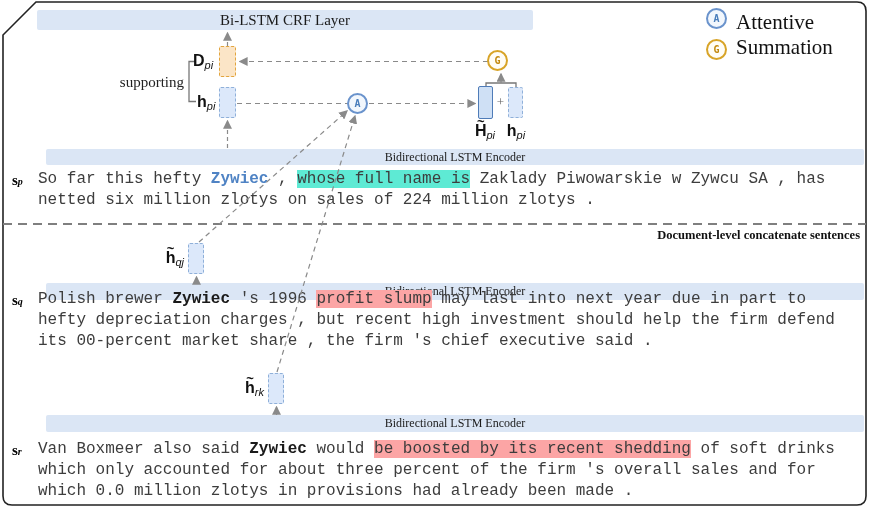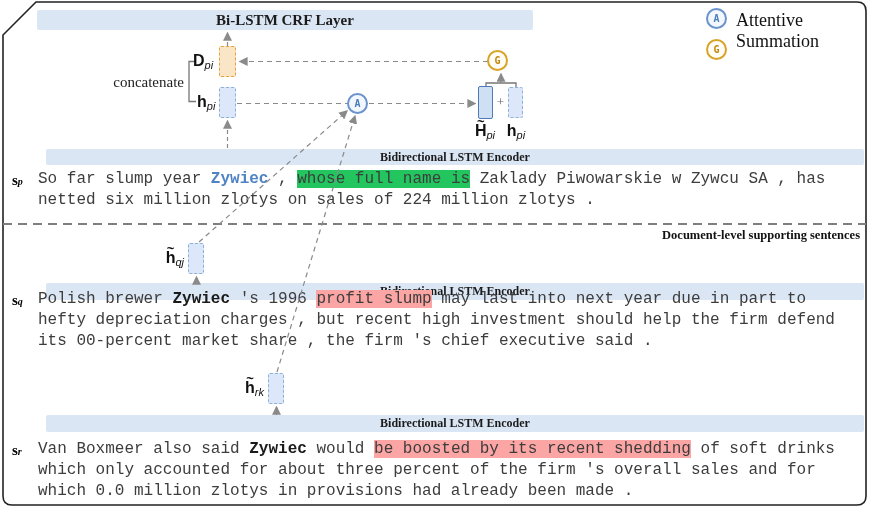--- a/index.html
+++ b/index.html
@@ -1,37 +1,37 @@
 <!DOCTYPE html>
 <html><head>
 <meta charset="utf-8">
 <style>
   html,body{margin:0;padding:0;background:#fff;}
   #canvas{position:relative;width:872px;height:512px;background:#fff;overflow:hidden;
           font-family:"Liberation Serif",serif;}
 
   
   .bar{position:absolute;background:#dbe6f5;border-radius:2px;display:flex;align-items:center;
-       justify-content:center;color:#1b1b1b;z-index:1;font-family:"Liberation Serif",serif;font-weight:bold;}
+       justify-content:center;color:#1b1b1b;z-index:1;font-family:"Liberation Serif",serif;}
   #crf-bar{left:37px;top:10px;width:496px;height:20px;font-size:15px;}
   .enc-bar{left:46px;width:818px;height:16px;font-size:12px;}
   #enc1{top:149px;} #enc2{top:283px;height:17px;} #enc3{top:415px;height:17px;}
 
   
   .sentence{position:absolute;left:38px;width:806px;z-index:2;
             font-family:"Liberation Mono","DejaVu Sans Mono",monospace;
             font-size:16px;line-height:21px;color:#3d3d3d;}
   #sent-sp{top:169px;} #sent-sq{top:289px;} #sent-sr{top:439px;}
   .sent-label{position:absolute;left:-26px;top:1px;font-family:"Liberation Serif",serif;
               font-weight:bold;font-size:15px;color:#000000;}
   .sent-label i{font-size:10px;font-weight:bold;}
   .seg{white-space:normal;}
   .seg-entity{color:#4f83c4;font-weight:bold;}
   .seg-entity-bold{color:#1a1a1a;font-weight:bold;}
-  .seg-red{background:#22c55e;}
+  .seg-red{background:#5eead4;}
   .seg-green{background:#fca5a5;}
 
   
   #divider-label{position:absolute;right:12px;top:228px;font-weight:bold;font-size:12.5px;
                  color:#111;z-index:2;}
 
   
   .nbox{position:absolute;z-index:4;border-radius:2px;box-sizing:border-box;}
   .blue-dashed{background:#dce8fa;border:1.6px dashed #8fb0d9;}
   .blue-solid{background:#cfe0f5;border:1.6px solid #4f7cb8;}
@@ -66,21 +66,21 @@
   .circle-node{position:absolute;z-index:5;width:21px;height:21px;border-radius:50%;
                box-sizing:border-box;border:2px solid;display:flex;align-items:center;
                justify-content:center;font-family:"DejaVu Sans Mono",monospace;
                font-weight:bold;font-size:10px;}
   .circle-a{border-color:#6a93cc;color:#4a7ebb;background:#f2f7fd;}
   .circle-g{border-color:#d8a428;color:#c2880e;background:#fffdf6;}
   #a-node{left:347px;top:93px;}
   #g-node{left:487px;top:50px;}
   #legend-a-circle{left:706px;top:8px;}
   #legend-g-circle{left:706px;top:39px;}
-  .legend-text{position:absolute;left:736px;font-size:18px;color:#111;z-index:5;}
+  .legend-text{position:absolute;left:736px;font-size:21px;color:#111;z-index:5;}
   #legend-a-label{top:10px;} #legend-g-label{top:41px;}
 
   
   #overlay{position:absolute;left:0;top:0;z-index:3;pointer-events:none;}
 </style>
 </head>
 <body>
 
 <div id="canvas">
 
@@ -92,29 +92,29 @@
   </div>
   <div class="bar enc-bar" id="enc2">
     <span>Bidirectional LSTM Encoder</span>
   </div>
   <div class="bar enc-bar" id="enc3">
     <span>Bidirectional LSTM Encoder</span>
   </div>
 
   <div class="sentence" id="sent-sp">
     <span class="sent-label"><span>s</span><i>p</i></span>
-  <span class="seg seg-plain">So far slump year </span><span class="seg seg-entity">Zywiec</span><span class="seg seg-plain"> , </span><span class="seg seg-red">whose full name is</span><span class="seg seg-plain"> Zaklady Piwowarskie w Zywcu SA , has netted six million zlotys on sales of 224 million zlotys .</span></div>
+  <span class="seg seg-plain">So far this hefty </span><span class="seg seg-entity">Zywiec</span><span class="seg seg-plain"> , </span><span class="seg seg-red">whose full name is</span><span class="seg seg-plain"> Zaklady Piwowarskie w Zywcu SA , has netted six million zlotys on sales of 224 million zlotys .</span></div>
   <div class="sentence" id="sent-sq">
     <span class="sent-label"><span>s</span><i>q</i></span>
   <span class="seg seg-plain">Polish brewer </span><span class="seg seg-entity-bold">Zywiec</span><span class="seg seg-plain"> 's 1996 </span><span class="seg seg-green">profit slump</span><span class="seg seg-plain"> may last into next year due in part to hefty depreciation charges , but recent high investment should help the firm defend its 00-percent market share , the firm 's chief executive said .</span></div>
   <div class="sentence" id="sent-sr">
     <span class="sent-label"><span>s</span><i>r</i></span>
   <span class="seg seg-plain">Van Boxmeer also said </span><span class="seg seg-entity-bold">Zywiec</span><span class="seg seg-plain"> would </span><span class="seg seg-green">be boosted by its recent shedding</span><span class="seg seg-plain"> of soft drinks which only accounted for about three percent of the firm 's overall sales and for which 0.0 million zlotys in provisions had already been made .</span></div>
 
-  <div id="divider-label">Document-level supporting sentences</div>
+  <div id="divider-label">Document-level concatenate sentences</div>
 
   <svg id="overlay" width="872" height="512" viewBox="0 0 872 512">
     <defs>
       <marker id="arr" viewBox="0 0 10 10" refX="8.5" refY="5" markerWidth="7.5" markerHeight="7.5" orient="auto-start-reverse">
         <path d="M0,0 L10,5 L0,10 z" fill="#8a8a8a"></path>
       </marker>
     </defs>
 
     <path d="M36,2 L857,2 Q866,2 866,11 L866,496 Q866,505 857,505 L12,505 Q3,505 3,496 L3,35 Z" fill="none" stroke="#222" stroke-width="1.6"></path>
 
@@ -143,21 +143,21 @@
   <div class="nbox blue-dashed" id="hqj-box"></div>
   <div class="nbox blue-dashed" id="hrk-box"></div>
 
   <span class="mathlabel" id="dpi-label"><b>D</b><i class="msub">pi</i></span>
   <span class="mathlabel" id="hpi-label"><b>h</b><i class="msub">pi</i></span>
   <span class="mathlabel" id="htilde-pi-label"><span class="tilde-wrap"><span class="tilde">~</span><b>H</b></span><i class="msub">pi</i></span>
   <span class="mathlabel" id="hpi2-label"><b>h</b><i class="msub">pi</i></span>
   <span class="mathlabel" id="hqj-label"><span class="tilde-wrap"><span class="tilde">~</span><b>h</b></span><i class="msub">qj</i></span>
   <span class="mathlabel" id="hrk-label"><span class="tilde-wrap"><span class="tilde">~</span><b>h</b></span><i class="msub">rk</i></span>
 
-  <div id="concat-label">concatenate</div>
+  <div id="concat-label">supporting</div>
   <div id="plus-sign">+</div>
 
   <div class="circle-node circle-a" id="a-node">
       <span>A</span>
     </div>
   <div class="circle-node circle-g" id="g-node">
       <span>G</span>
     </div>
 
   <div class="circle-node circle-a" id="legend-a-circle">

